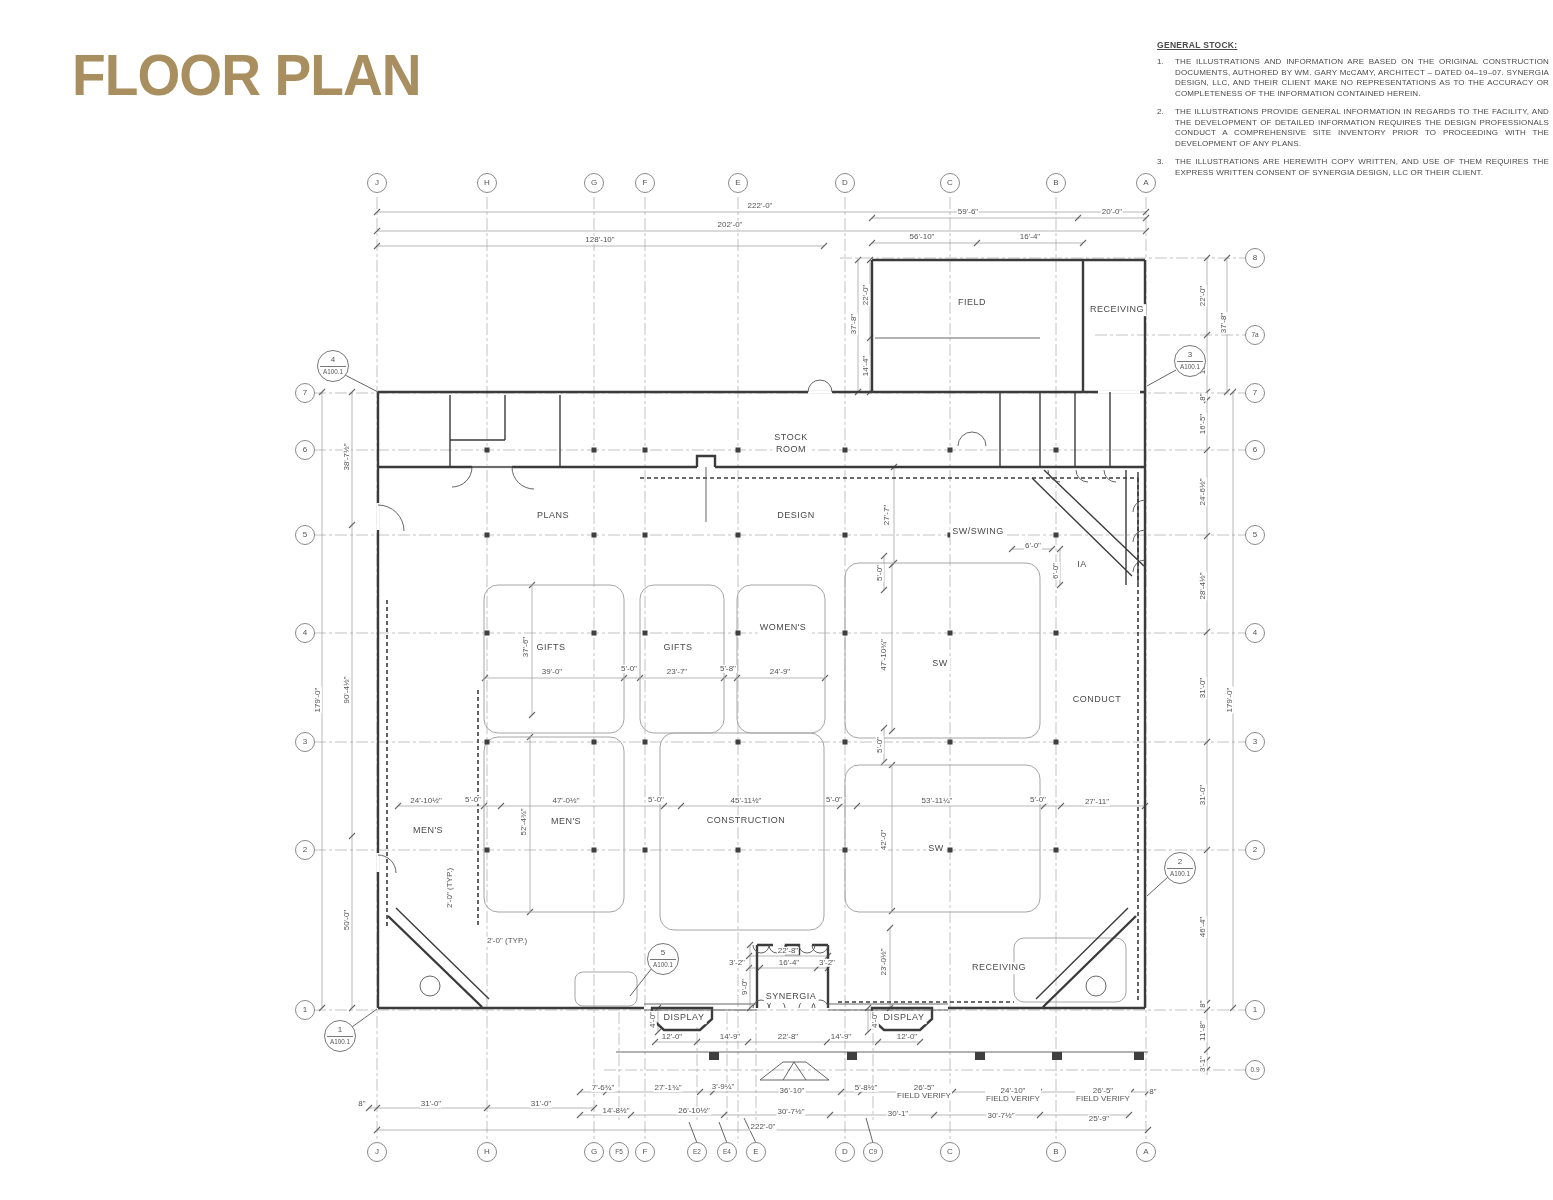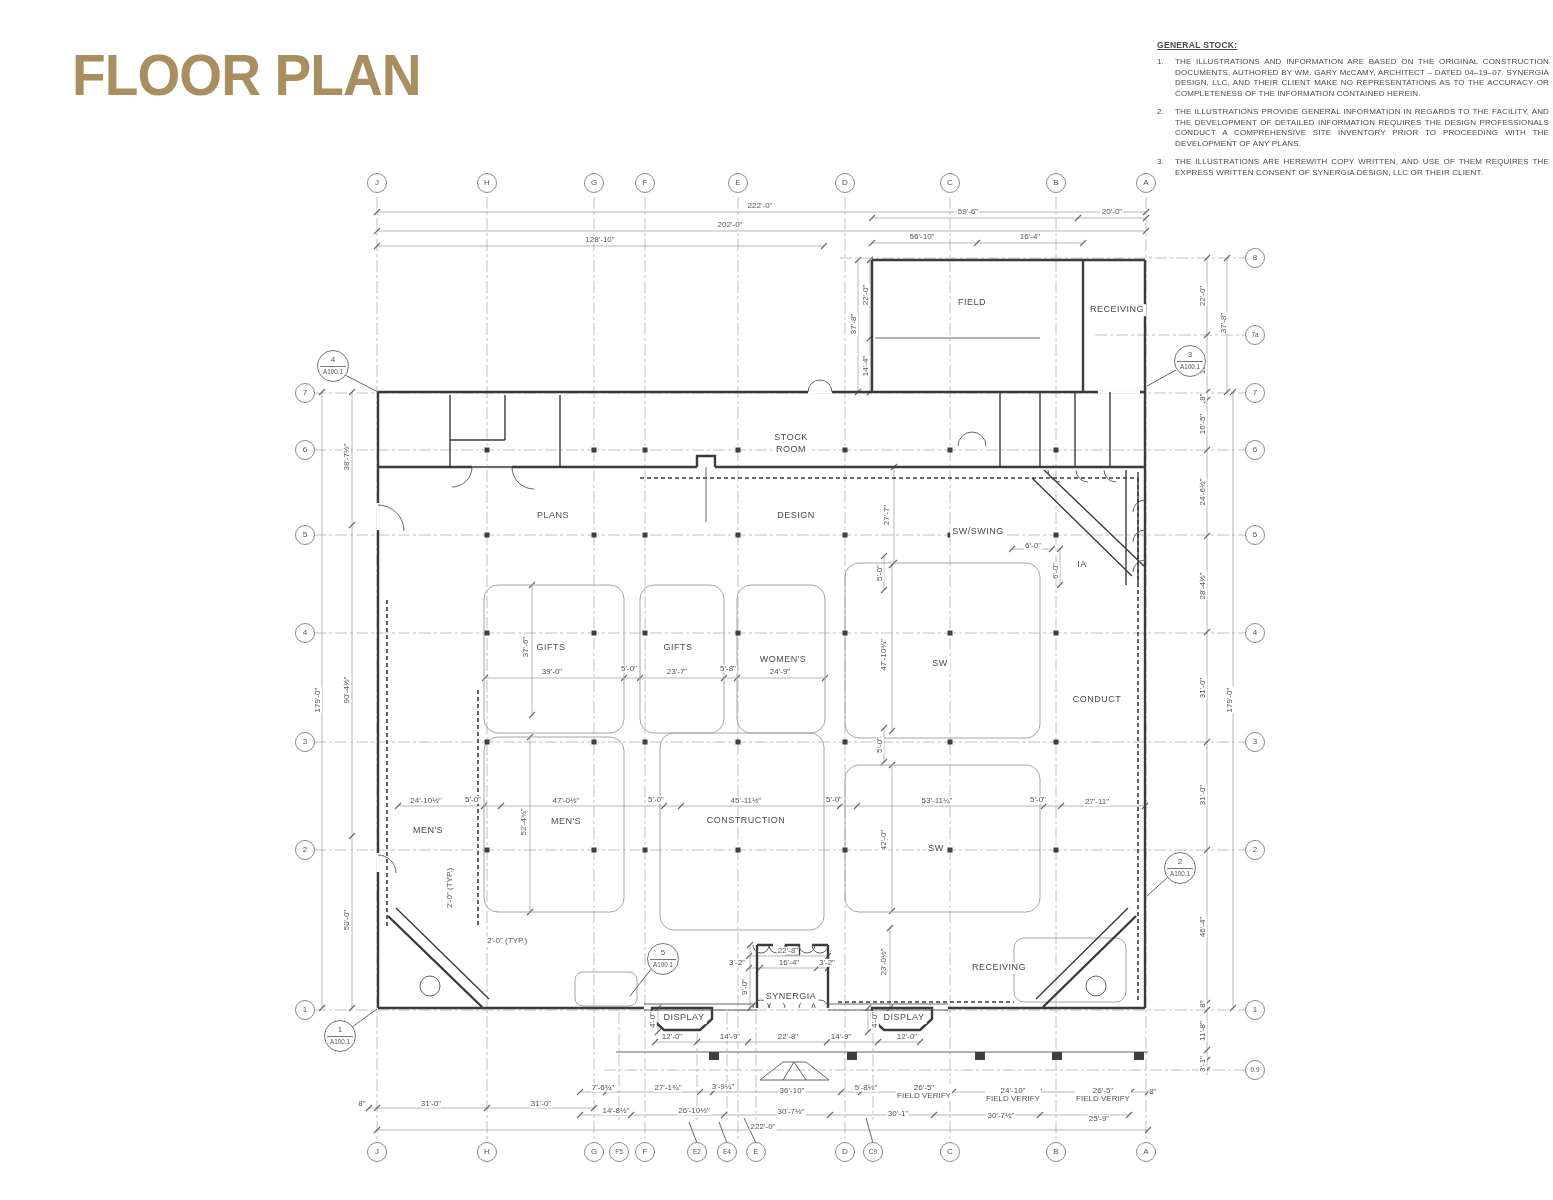--- a/index.html
+++ b/index.html
@@ -471,21 +471,21 @@
       <div class="room" style="left: 972px; top: 303px;">FIELD</div>
       <div class="room" style="left: 1117px; top: 310px;">RECEIVING</div>
       <div class="room" style="left: 791px; top: 444px;">STOCK
 ROOM</div>
       <div class="room" style="left: 553px; top: 516px;">PLANS</div>
       <div class="room" style="left: 796px; top: 516px;">DESIGN</div>
       <div class="room" style="left: 978px; top: 532px;">SW/SWING</div>
       <div class="room" style="left: 1082px; top: 565px;">IA</div>
       <div class="room" style="left: 551px; top: 648px;">GIFTS</div>
       <div class="room" style="left: 678px; top: 648px;">GIFTS</div>
-      <div class="room" style="left: 783px; top: 660px;">WOMEN'S</div>
+      <div class="room" style="left: 783px; top: 628px;">WOMEN'S</div>
       <div class="room" style="left: 940px; top: 664px;">SW</div>
       <div class="room" style="left: 1097px; top: 700px;">CONDUCT</div>
       <div class="room" style="left: 428px; top: 831px;">MEN'S</div>
       <div class="room" style="left: 566px; top: 822px;">MEN'S</div>
       <div class="room" style="left: 746px; top: 821px;">CONSTRUCTION</div>
       <div class="room" style="left: 936px; top: 849px;">SW</div>
       <div class="room" style="left: 999px; top: 968px;">RECEIVING</div>
       <div class="room" style="left: 791px; top: 997px;">SYNERGIA</div>
       <div class="room" style="left: 684px; top: 1018px;">DISPLAY</div>
       <div class="room" style="left: 904px; top: 1018px;">DISPLAY</div>

